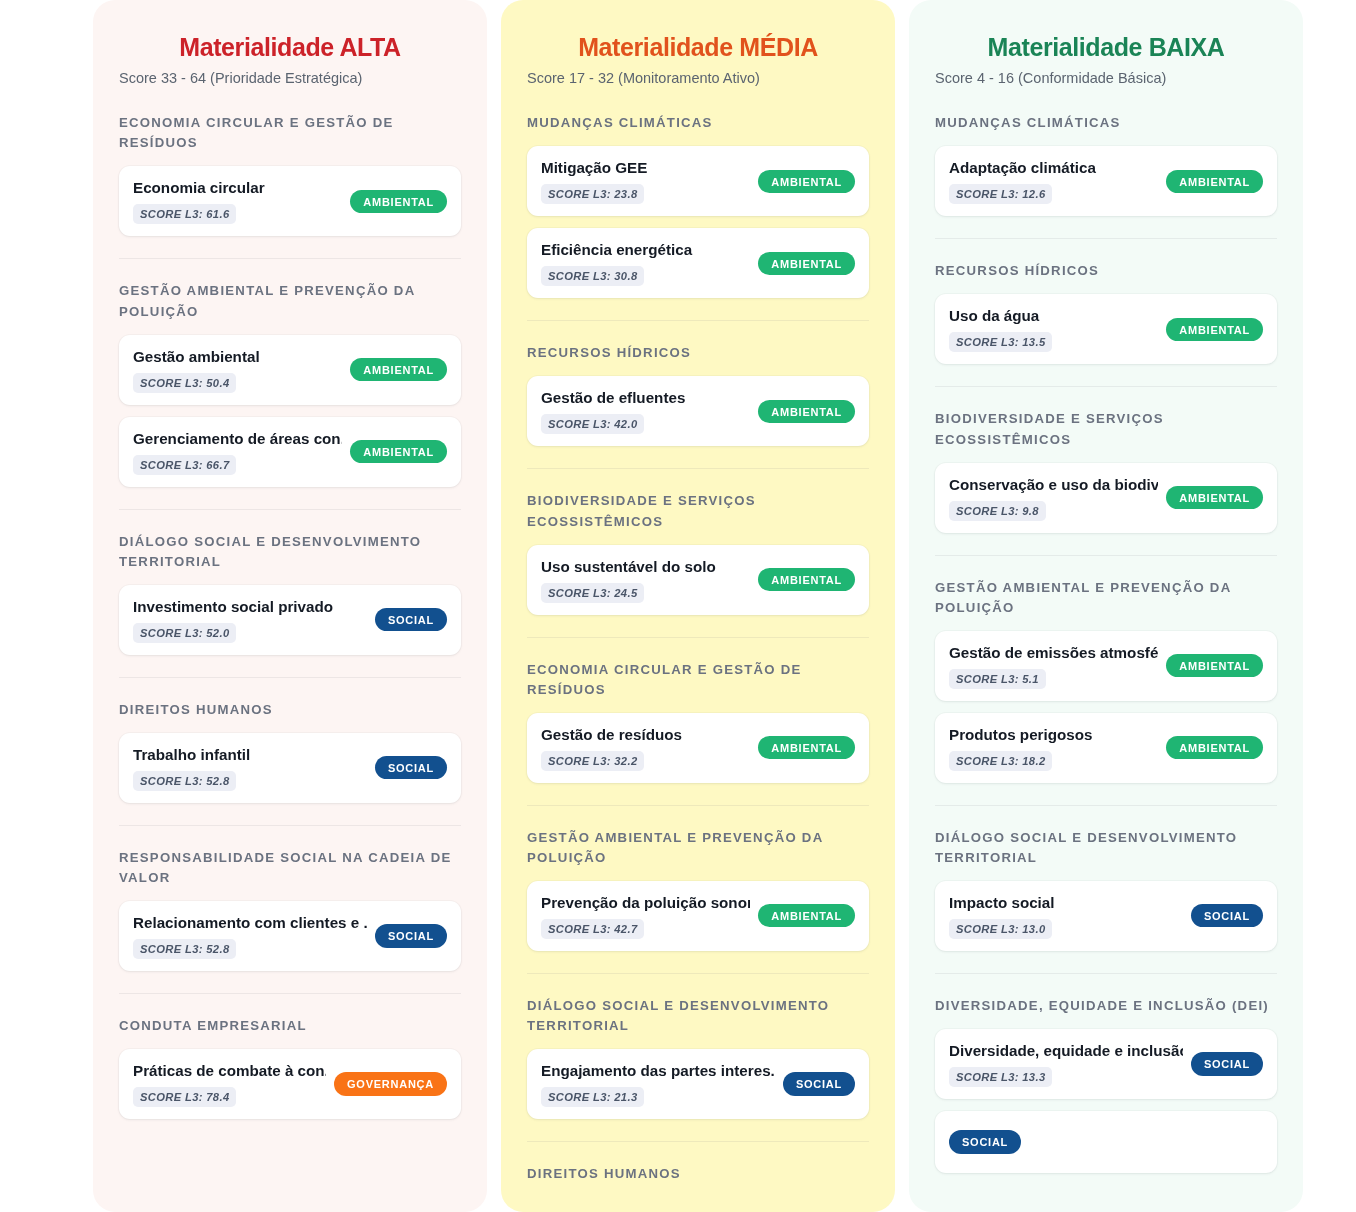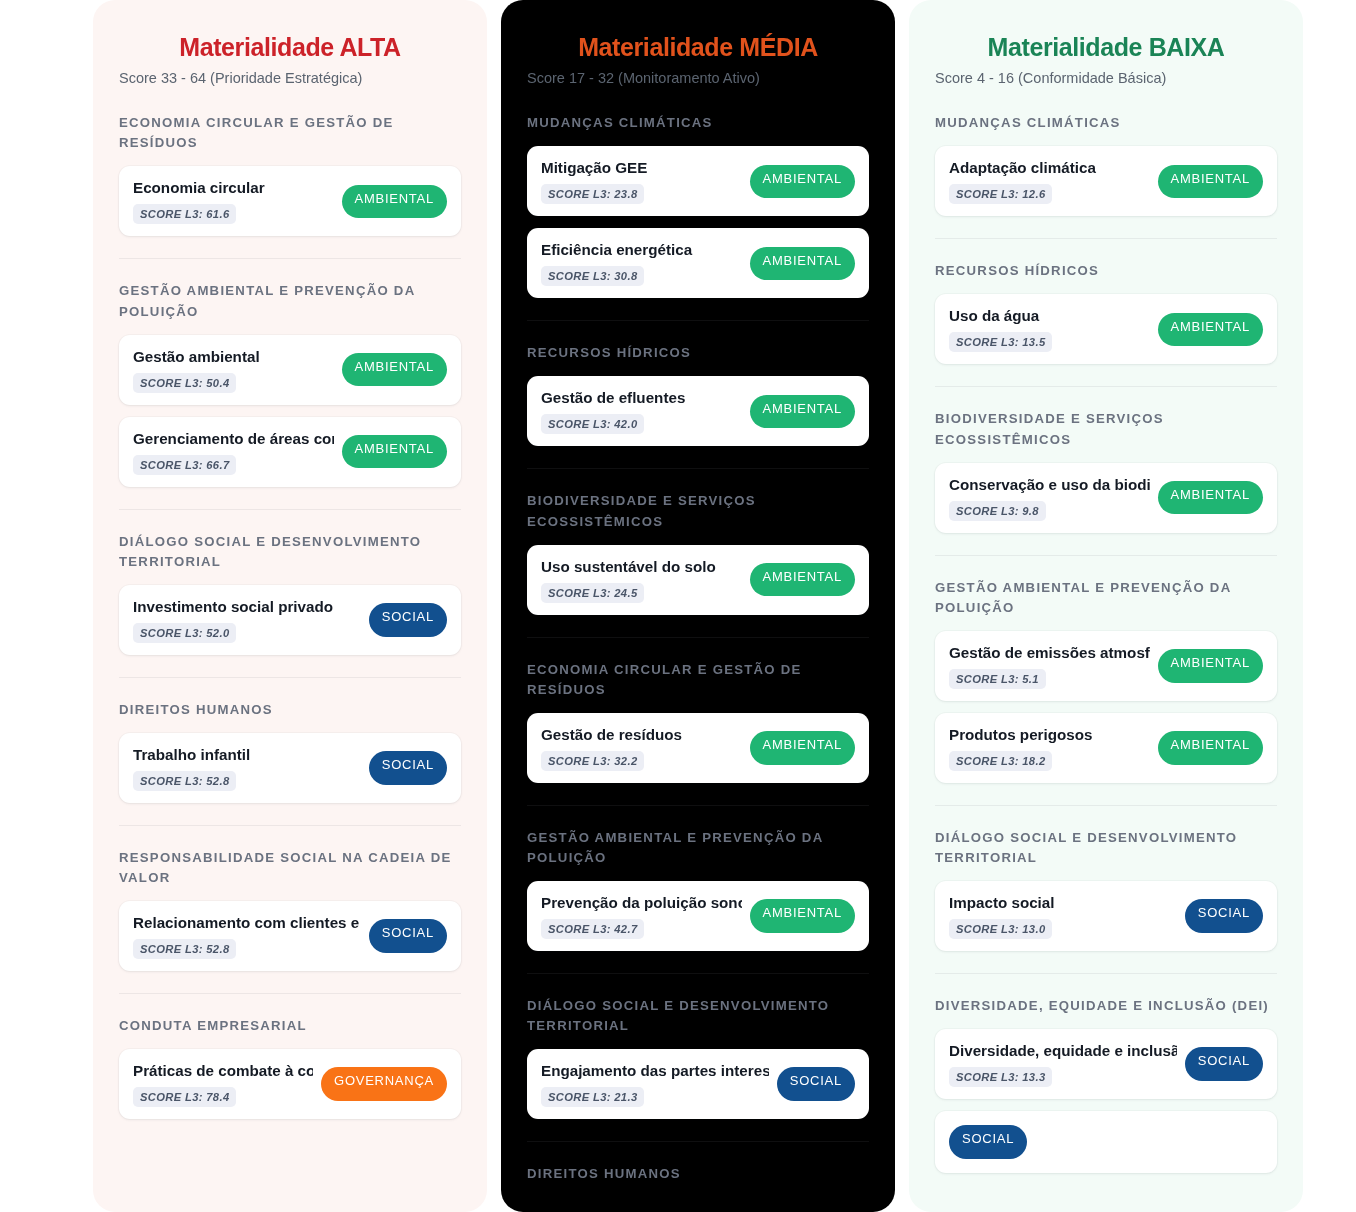--- a/index.html
+++ b/index.html
@@ -26,21 +26,21 @@
   .column {
     width: 394px;
     flex: 0 0 394px;
     border-radius: 22px;
     padding: 34px 26px 30px 26px;
     height: 1212px;
     overflow: hidden;
     position: relative;
   }
   .column.tier-alta   { background: #fdf5f3; }
-  .column.tier-media  { background: #000000; }
+  .column.tier-media  { background: #fef9c3; }
   .column.tier-baixa  { background: #f3fbf7; }
 
   .col-title {
     font-size: 25px;
     font-weight: 700;
     letter-spacing: -0.4px;
     line-height: 1.1;
     margin-bottom: 7px;
     text-align: center;
   }
@@ -108,24 +108,24 @@
     padding: 3px 7px 3px 7px;
     border-radius: 5px;
     line-height: 1.25;
     font-style: italic;
   }
 
   .badge {
     flex: 0 0 auto;
     border-radius: 999px;
     color: #ffffff;
-    font-size: 13px;
-    font-weight: 400;
+    font-size: 11px;
+    font-weight: 700;
     letter-spacing: 0.75px;
-    padding: 6px 13px 12px 13px;
+    padding: 6px 13px 4px 13px;
     line-height: 1.2;
     white-space: nowrap;
   }
   .badge.pillar-ambiental  { background: #1fb573; }
   .badge.pillar-social     { background: #12508f; }
   .badge.pillar-governanca { background: #f97316; }
 </style>
 </head>
 <body>
 

